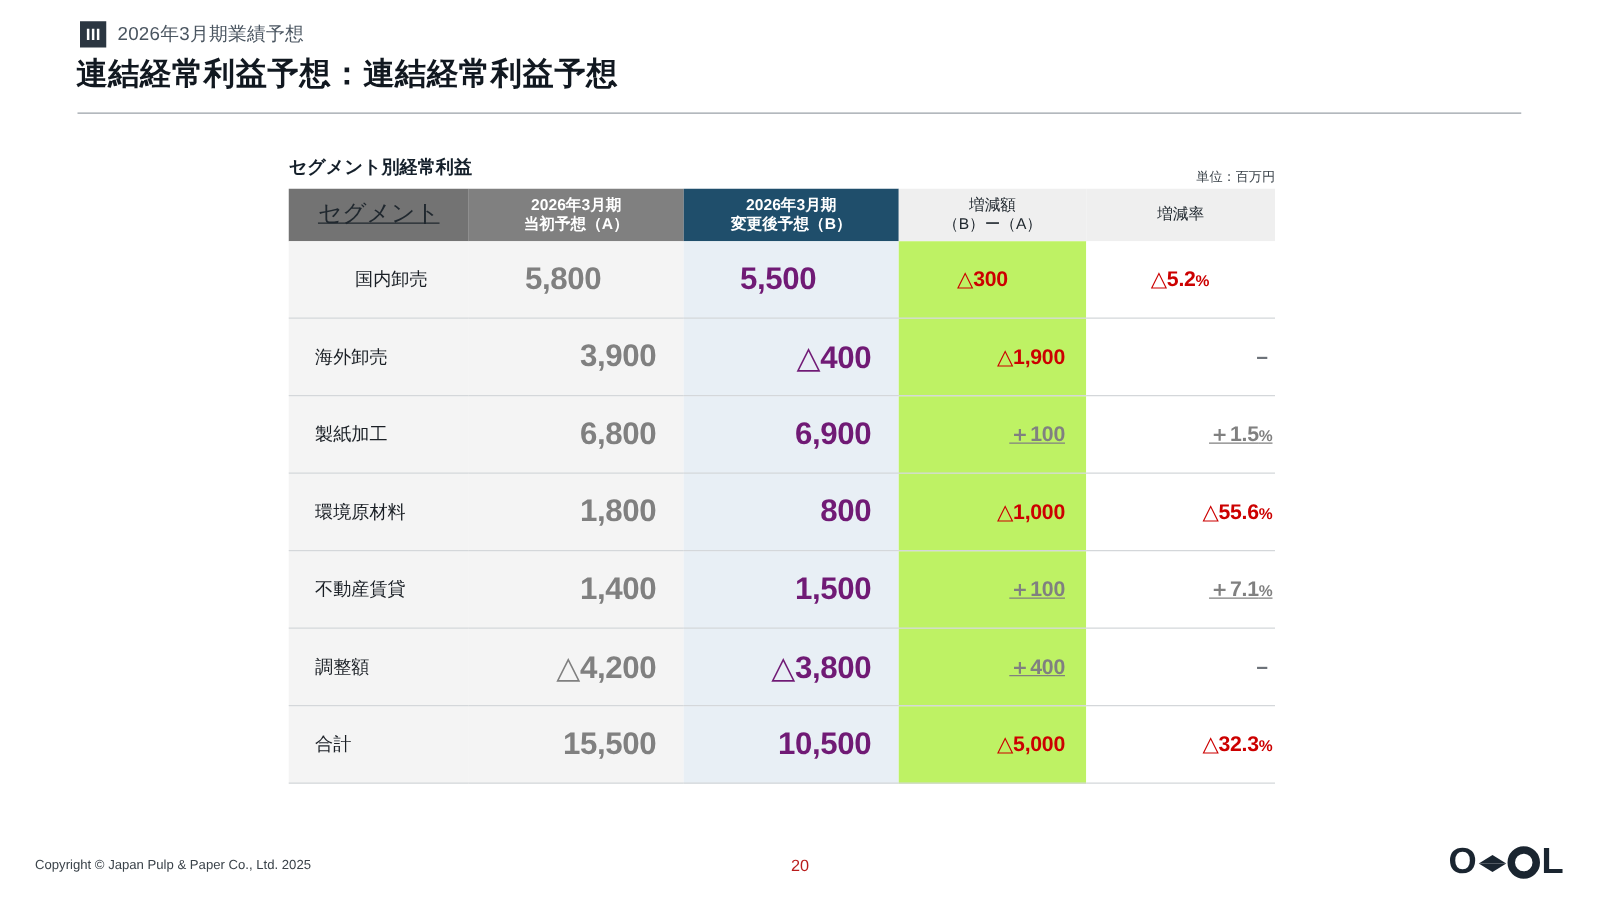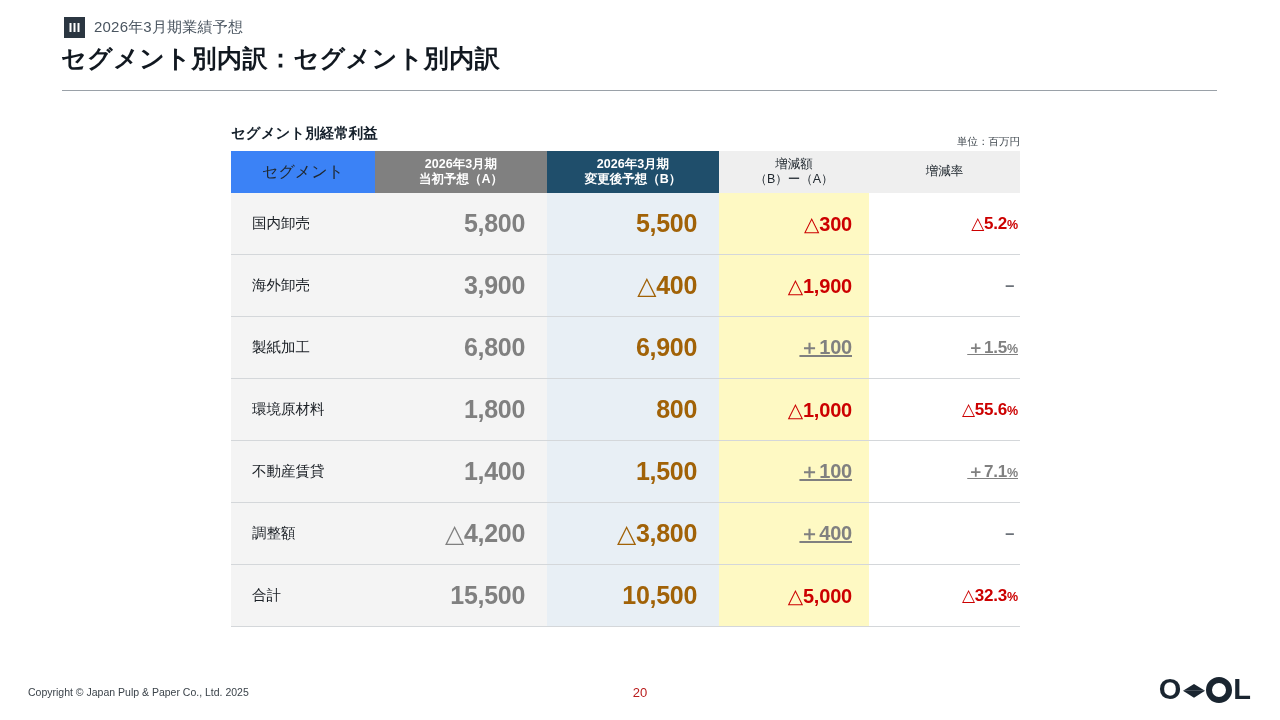--- a/index.html
+++ b/index.html
@@ -98,24 +98,25 @@
   thead th {
     padding: 0;
     font-size: 12.5px;
     font-weight: bold;
     line-height: 1.22;
     height: 42px;
     vertical-align: middle;
     text-align: center;
   }
   th.h-seg {
-    background: #3b82f6;
+    background: #737373;
     color: #20282f;
     font-weight: normal;
-    font-size: 16px;
+    font-size: 19px;
+    text-decoration: underline;
   }
   th.h-a {
     background: #808080;
     color: #ffffff;
   }
   th.h-b {
     background: #1f4e6b;
     color: #ffffff;
   }
   th.h-diff, th.h-rate {
@@ -123,21 +124,21 @@
     color: #20282f;
     font-weight: normal;
   }
   th .hl2 { display: block; }
 
   tbody td {
     height: 59px;
     vertical-align: middle;
     border-bottom: 1px solid #d4d7da;
   }
-  tbody tr:first-child td { border-top: none; }
+  tbody tr:first-child td { border-top: none; text-align: center; }
 
   td.seg {
     background: #f4f4f4;
     text-align: left;
     padding-left: 21px;
     font-size: 14.5px;
     color: #1a1f25;
   }
   td.col-a {
     background: #f4f4f4;
@@ -147,28 +148,28 @@
     font-weight: bold;
     color: #808080;
     letter-spacing: -0.3px;
   }
   td.col-b {
     background: #e8eff5;
     text-align: right;
     padding-right: 22px;
     font-size: 25px;
     font-weight: bold;
-    color: #a16207;
+    color: #701a75;
     letter-spacing: -0.3px;
   }
   td.col-diff {
-    background: #fef9c3;
+    background: #bef264;
     text-align: right;
     padding-right: 17px;
-    font-size: 20px;
+    font-size: 17px;
     font-weight: bold;
     letter-spacing: -0.2px;
   }
   td.col-rate {
     background: #ffffff;
     text-align: right;
     padding-right: 2px;
     font-size: 17px;
     font-weight: bold;
     letter-spacing: -0.2px;
@@ -239,21 +240,21 @@
   <div class="eyebrow">
     <span class="eyebrow-mark">
       <svg width="13" height="13" viewBox="0 0 13 13" aria-hidden="true">
         <rect x="1.5" y="2" width="2" height="9" fill="#ffffff"></rect>
         <rect x="5.5" y="2" width="2" height="9" fill="#ffffff"></rect>
         <rect x="9.5" y="2" width="2" height="9" fill="#ffffff"></rect>
       </svg>
     </span>
     <span class="eyebrow-text">2026年3月期業績予想</span>
   </div>
-  <div class="slide-title">セグメント別内訳：セグメント別内訳</div>
+  <div class="slide-title">連結経常利益予想：連結経常利益予想</div>
   <div class="title-rule"></div>
 </div>
 
 <div class="table-block">
   <div class="table-caption">セグメント別経常利益</div>
   <div class="unit-note">単位：百万円</div>
 
   <table class="segtable">
     <colgroup>
       <col class="c-seg">

